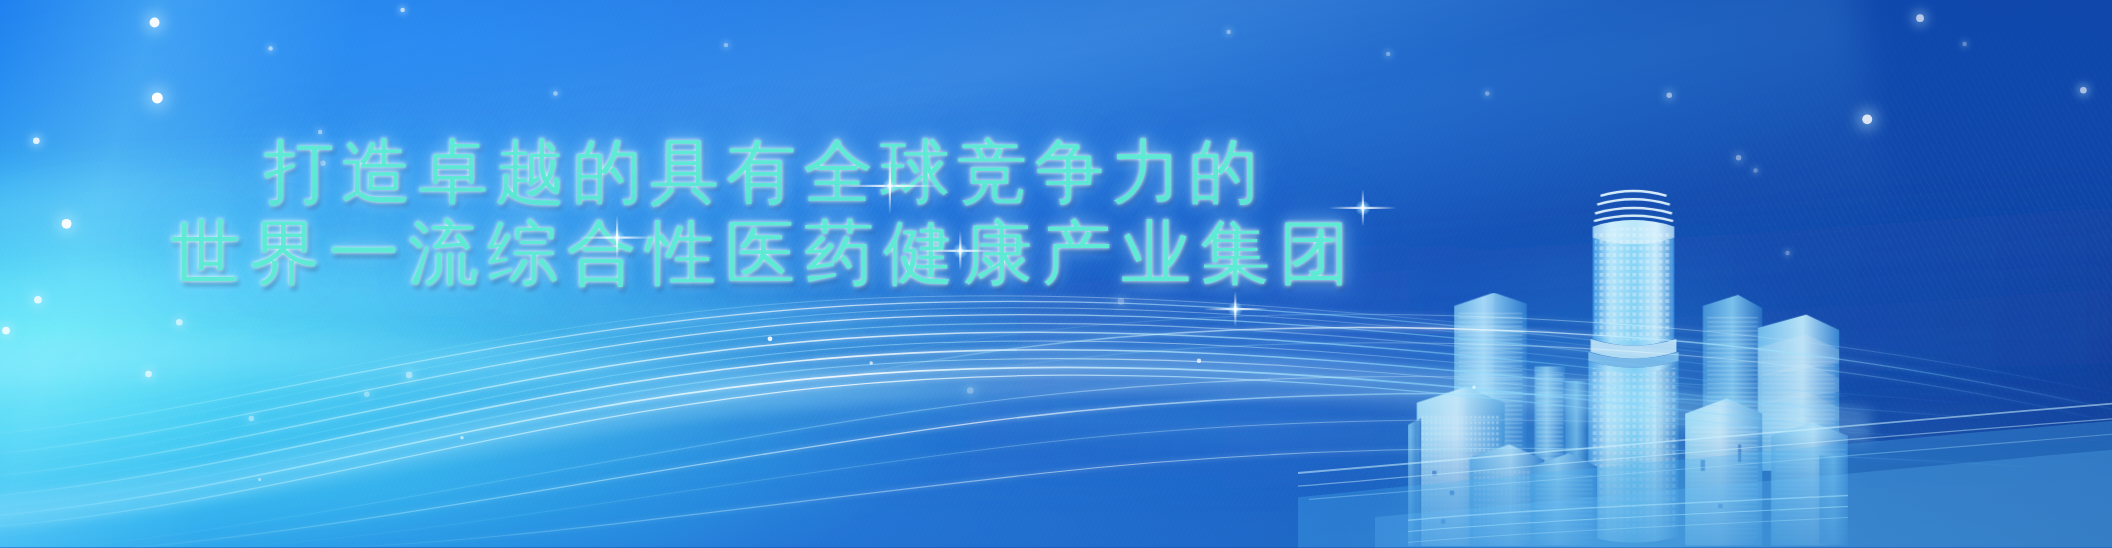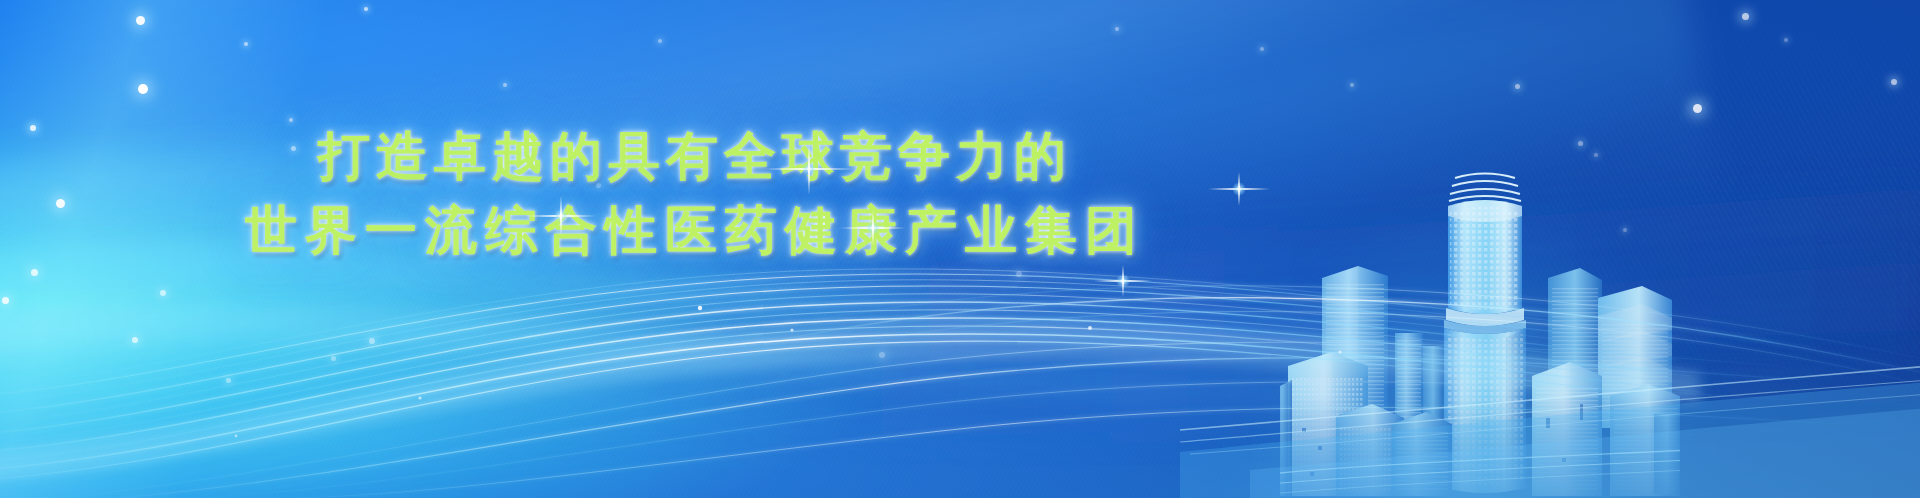--- a/index.html
+++ b/index.html
@@ -143,25 +143,25 @@
     position: absolute;
     left: 0; top: 120px;
     width: 1390px;
     text-align: center;
     z-index: 40;
     pointer-events: none;
   }
   .headline-line {
     display: block;
     font-family: "Liberation Serif", "DejaVu Serif", serif;
-    font-weight: 700;
-    font-size: 52px;
+    font-weight: 400;
+    font-size: 64px;
     line-height: 74px;
     letter-spacing: 6px;
-    color: #bef264;
+    color: #5eead4;
     white-space: nowrap;
     text-shadow:
       0 0 4px rgba(255,255,255,0.95),
       0 0 14px rgba(170,225,255,0.85),
       0 0 30px rgba(110,190,255,0.65),
       0 0 58px rgba(70,160,255,0.45),
       2px 3px 5px rgba(8,40,100,0.55);
   }
   #headline-line-2 { letter-spacing: 8px; }
 

